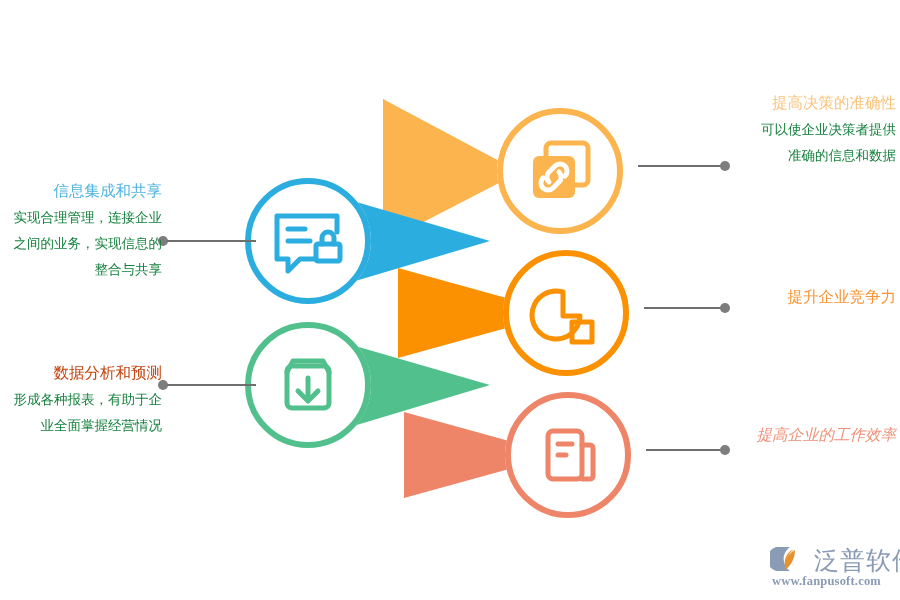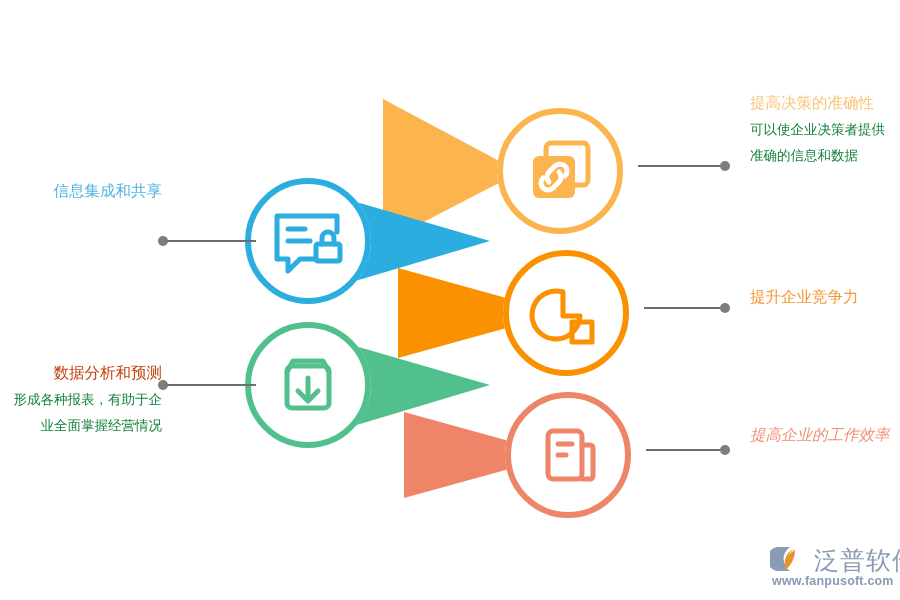--- a/index.html
+++ b/index.html
@@ -36,21 +36,21 @@
     font-weight: 400;
   }
   .txt-block .body {
     display: block;
     font-size: 13.5px;
     line-height: 26px;
     color: #15803d;
   }
 
   .left-block { text-align: right; }
-  .right-block { text-align: left; }
+  .right-block { text-align: right; }
 
   #block-info       { left: 4px;   top: 164px; width: 158px; margin-top: 12px; }
   #block-data       { left: 4px;   top: 358px; width: 158px; }
   #block-decision   { left: 750px; top: 88px;  width: 146px; }
   #block-compete    { left: 750px; top: 282px; width: 146px; }
   #block-efficiency { left: 750px; top: 420px; width: 146px; font-style: italic; }
 
   .h-blue   { color: #4fb3e0; }
   .h-green  { color: #c2410c; }
   .h-amber  { color: #fac37a; }
@@ -99,21 +99,21 @@
     font-family: "DejaVu Sans", sans-serif;
     white-space: nowrap;
   }
   #logo .logo-url {
     position: absolute;
     left: 2px;
     top: 29px;
     font-size: 12.5px;
     letter-spacing: .2px;
     color: #8a9bb5;
-    font-family: Liberation Sans, sans-serif;
+    font-family: Liberation Serif, serif;
     font-weight: bold;
     white-space: nowrap;
   }
 </style>
 </head>
 <body>
 
 <div class="stage">
 
   <svg class="diagram" width="900" height="600" viewBox="0 0 900 600">
@@ -200,20 +200,21 @@
     <span class="dot" style="right:0;"></span>
   </div>
 
   <div class="conn" style="left:646px; top:445px; width:84px;">
     <span class="line" style="left:0; right:9px;"></span>
     <span class="dot" style="right:0;"></span>
   </div>
 
   <div class="txt-block left-block" id="block-info">
     <span class="heading h-blue">信息集成和共享</span>
+    <span class="body">实现合理管理，连接企业之间的业务，实现信息的整合与共享</span>
   </div>
 
   <div class="txt-block left-block" id="block-data">
     <span class="heading h-green">数据分析和预测</span>
     <span class="body">形成各种报表，有助于企业全面掌握经营情况</span>
   </div>
 
   <div class="txt-block right-block" id="block-decision">
     <span class="heading h-amber">提高决策的准确性</span>
     <span class="body">可以使企业决策者提供准确的信息和数据</span>

